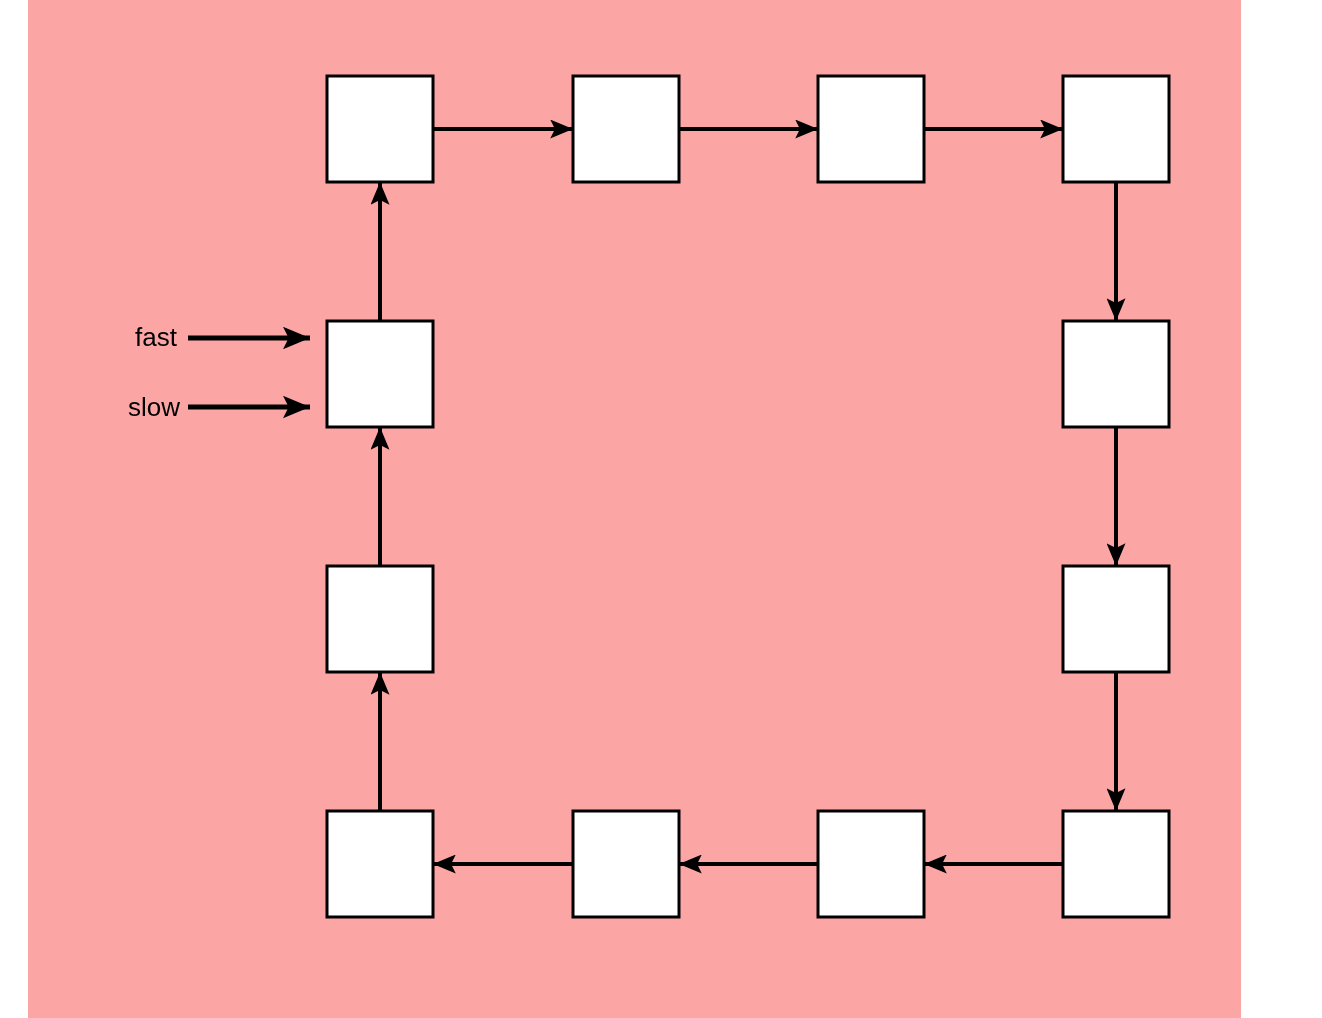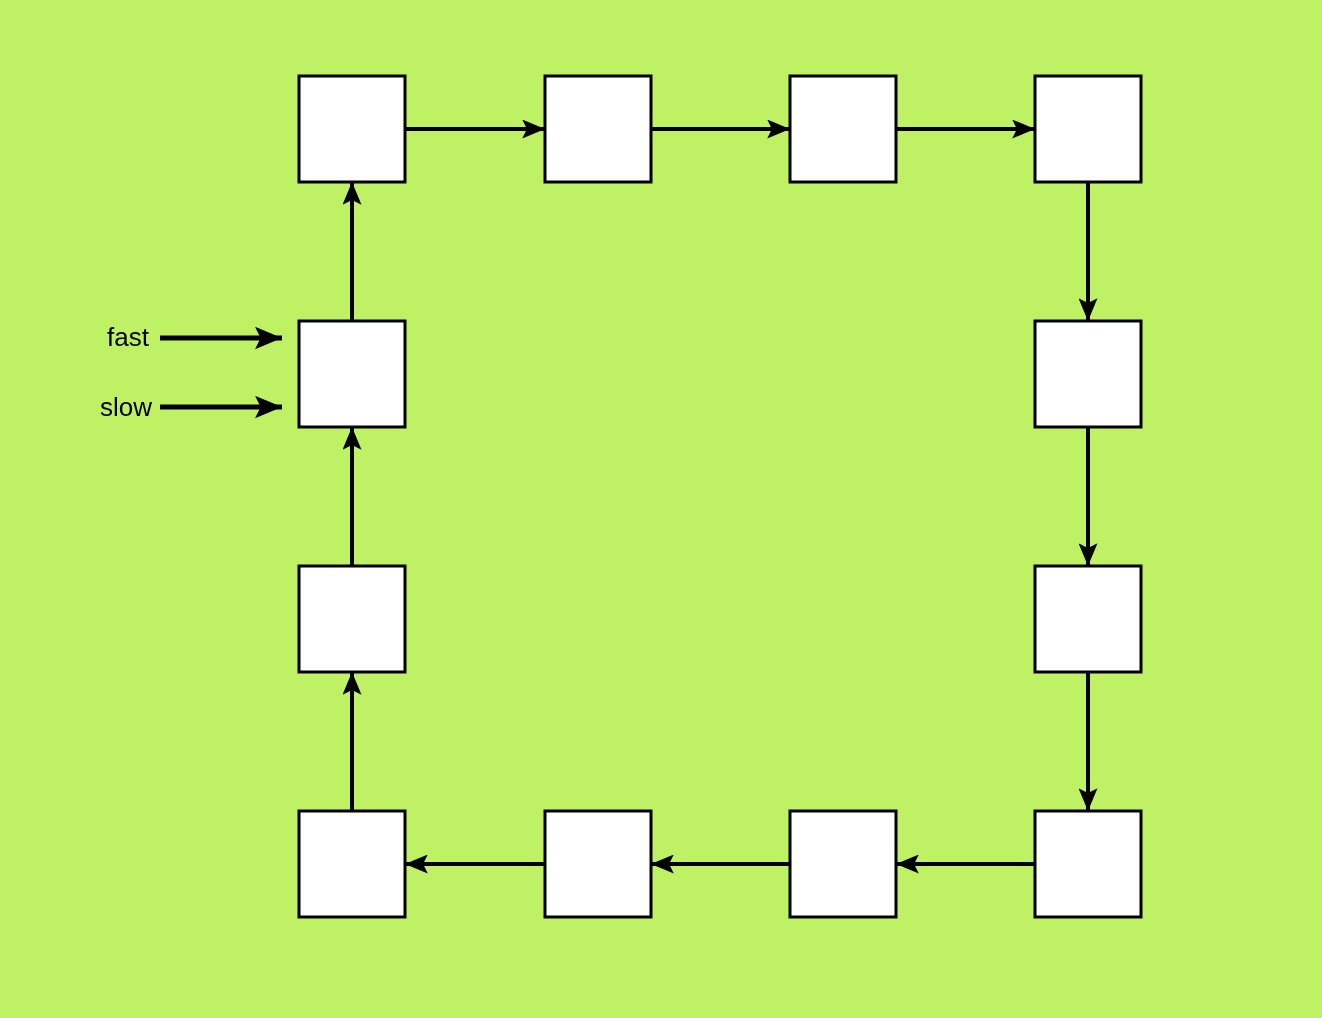--- a/index.html
+++ b/index.html
@@ -2,24 +2,25 @@
 <html><head>
 <meta charset="utf-8">
 <style>
   html, body {
     margin: 0;
     padding: 0;
     background: #ffffff;
   }
   .canvas {
     position: relative;
-    width: 1322px;
+    width: 1213px;
     height: 1018px;
-    background: #bef264;
+    background: #fca5a5;
     overflow: hidden;
+    margin-left: 28px;
   }
   svg {
     display: block;
   }
   svg text {
     font-family: "Liberation Sans", sans-serif;
   }
 </style>
 </head>
 <body>

